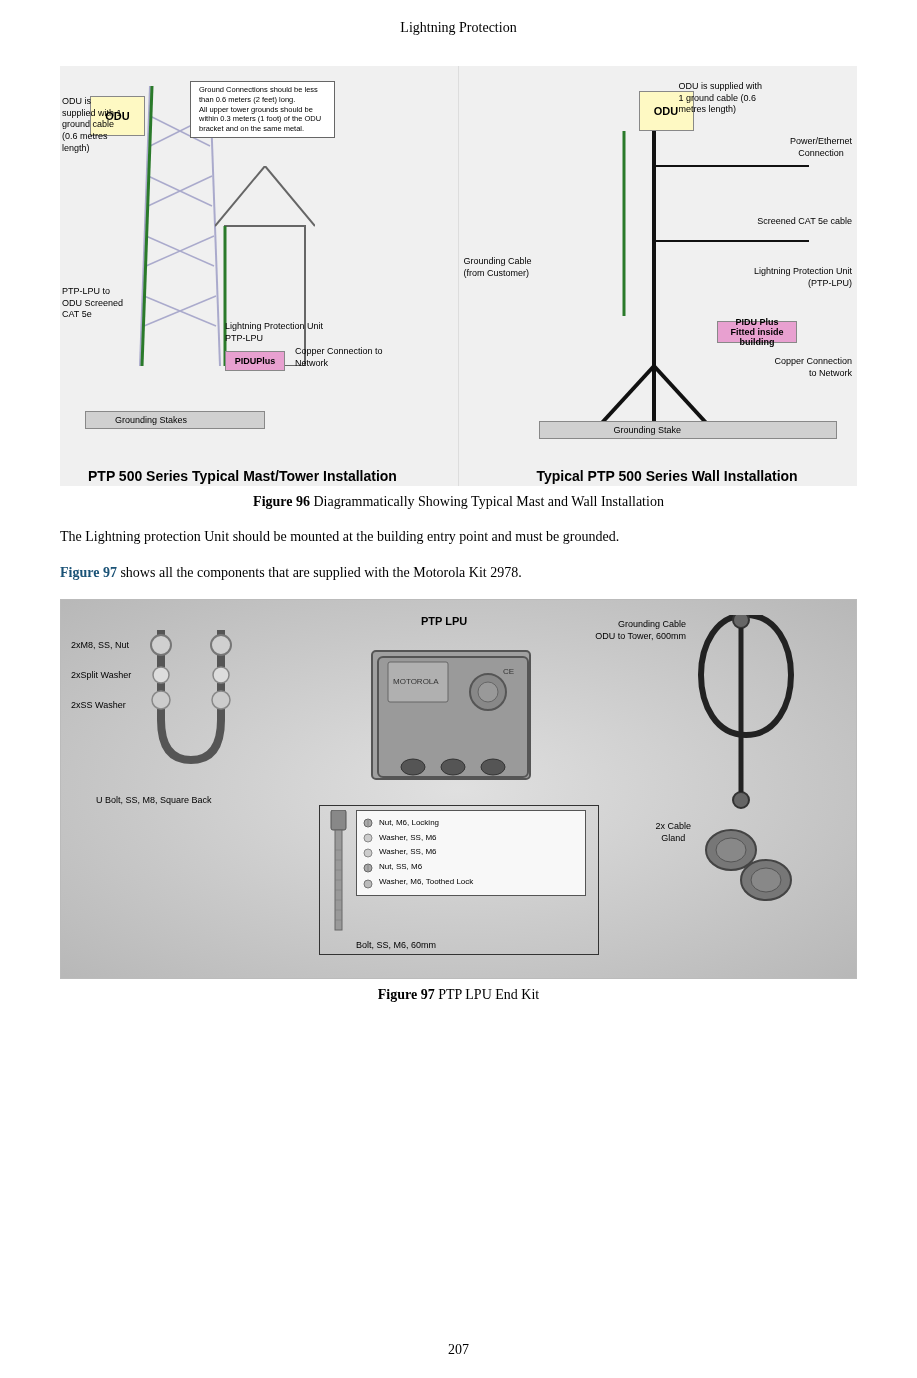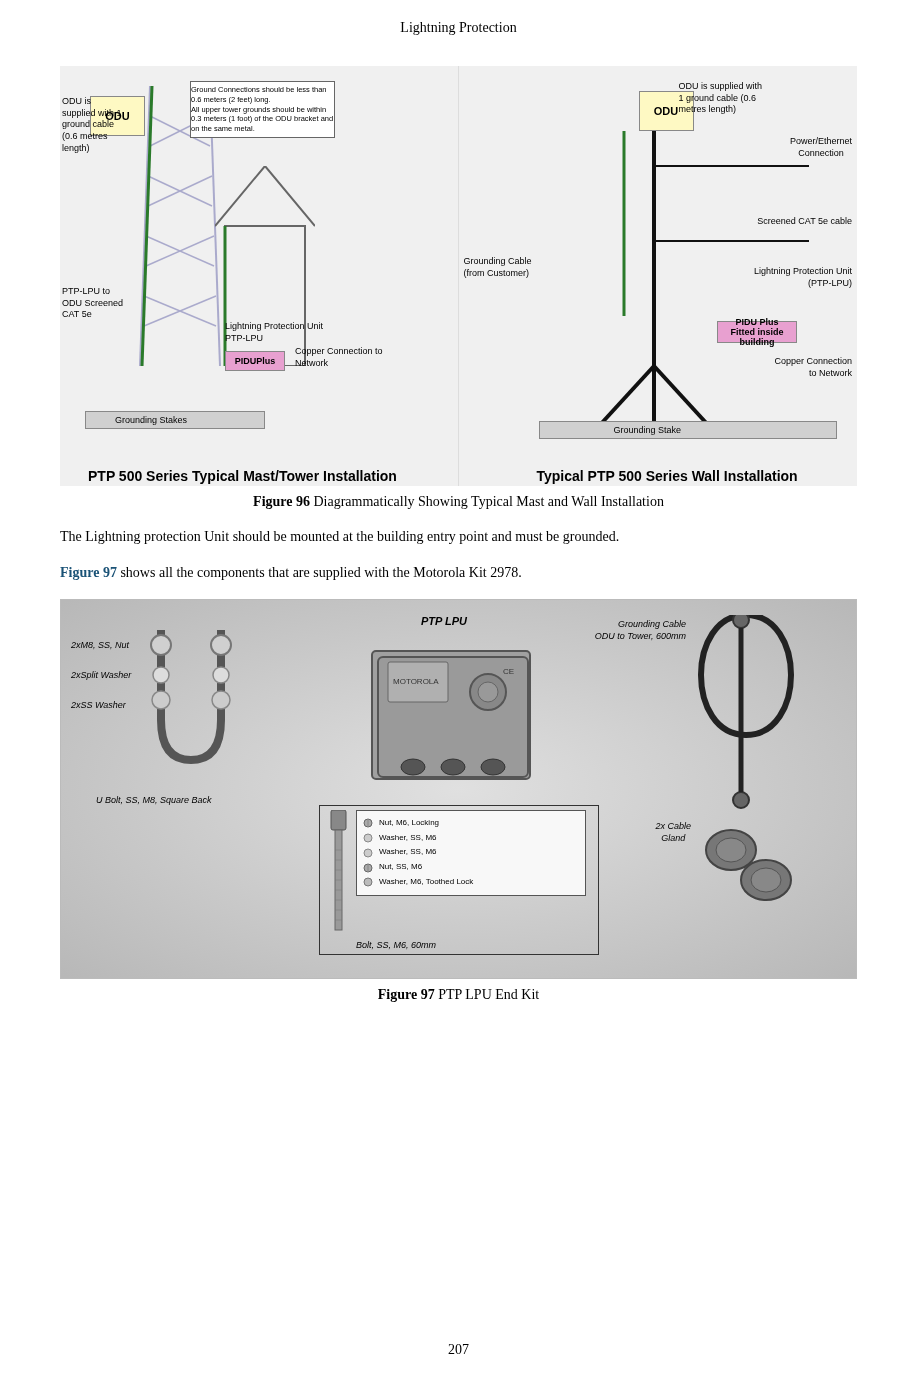--- a/index.html
+++ b/index.html
@@ -117,21 +117,21 @@
       position: absolute;
       background: #d0d0d0;
       border: 1px solid #888;
     }
 
     
     .callout-box {
       position: absolute;
       background: #fff;
       border: 1px solid #666;
-      padding: 3px 0;
+      padding: 3px 8px;
       font-size: 7.5px;
       font-family: Arial, sans-serif;
       line-height: 1.3;
     }
 
     
     .bottom-caption {
       position: absolute;
       bottom: 5px;
       font-size: 14px;
@@ -147,21 +147,20 @@
       position: relative;
       border: 1px solid #bbb;
     }
 
     
     .comp-label {
       position: absolute;
       font-size: 9px;
       font-family: Arial, sans-serif;
       color: #000;
-      font-style: italic;
     }
 
     
     .lpu-box-shape {
       position: absolute;
       background: #a0a0a0;
       border: 2px solid #555;
       border-radius: 5px;
     }
 
@@ -387,21 +386,21 @@
               </svg>
             <span>Washer, SS, M6</span>
           </div>
           <div style="display:flex;align-items:center;gap:6px;margin:2px 0;">
             <svg width="10" height="10">
                 <circle cx="5" cy="5" r="4" fill="#aaa" stroke="#666" stroke-width="1"></circle>
                 <line x1="5" y1="1" x2="5" y2="9" stroke="#888" stroke-width="1"></line>
               </svg>
             <span>Nut, SS, M6</span>
           </div>
-          <div style="display:flex;align-items:center;gap:6px;margin:2px 0;">
+          <div style="display:flex;align-items:flex-end;gap:6px;margin:2px 0;">
             <svg width="10" height="10">
                 <circle cx="5" cy="5" r="4" fill="#bbb" stroke="#777" stroke-width="1"></circle>
               </svg>
             <span>Washer, M6, Toothed Lock</span>
           </div>
         </div>
       </div>
 
       <div class="comp-label" style="left:295px;top:340px;">Bolt, SS, M6, 60mm</div>
 

